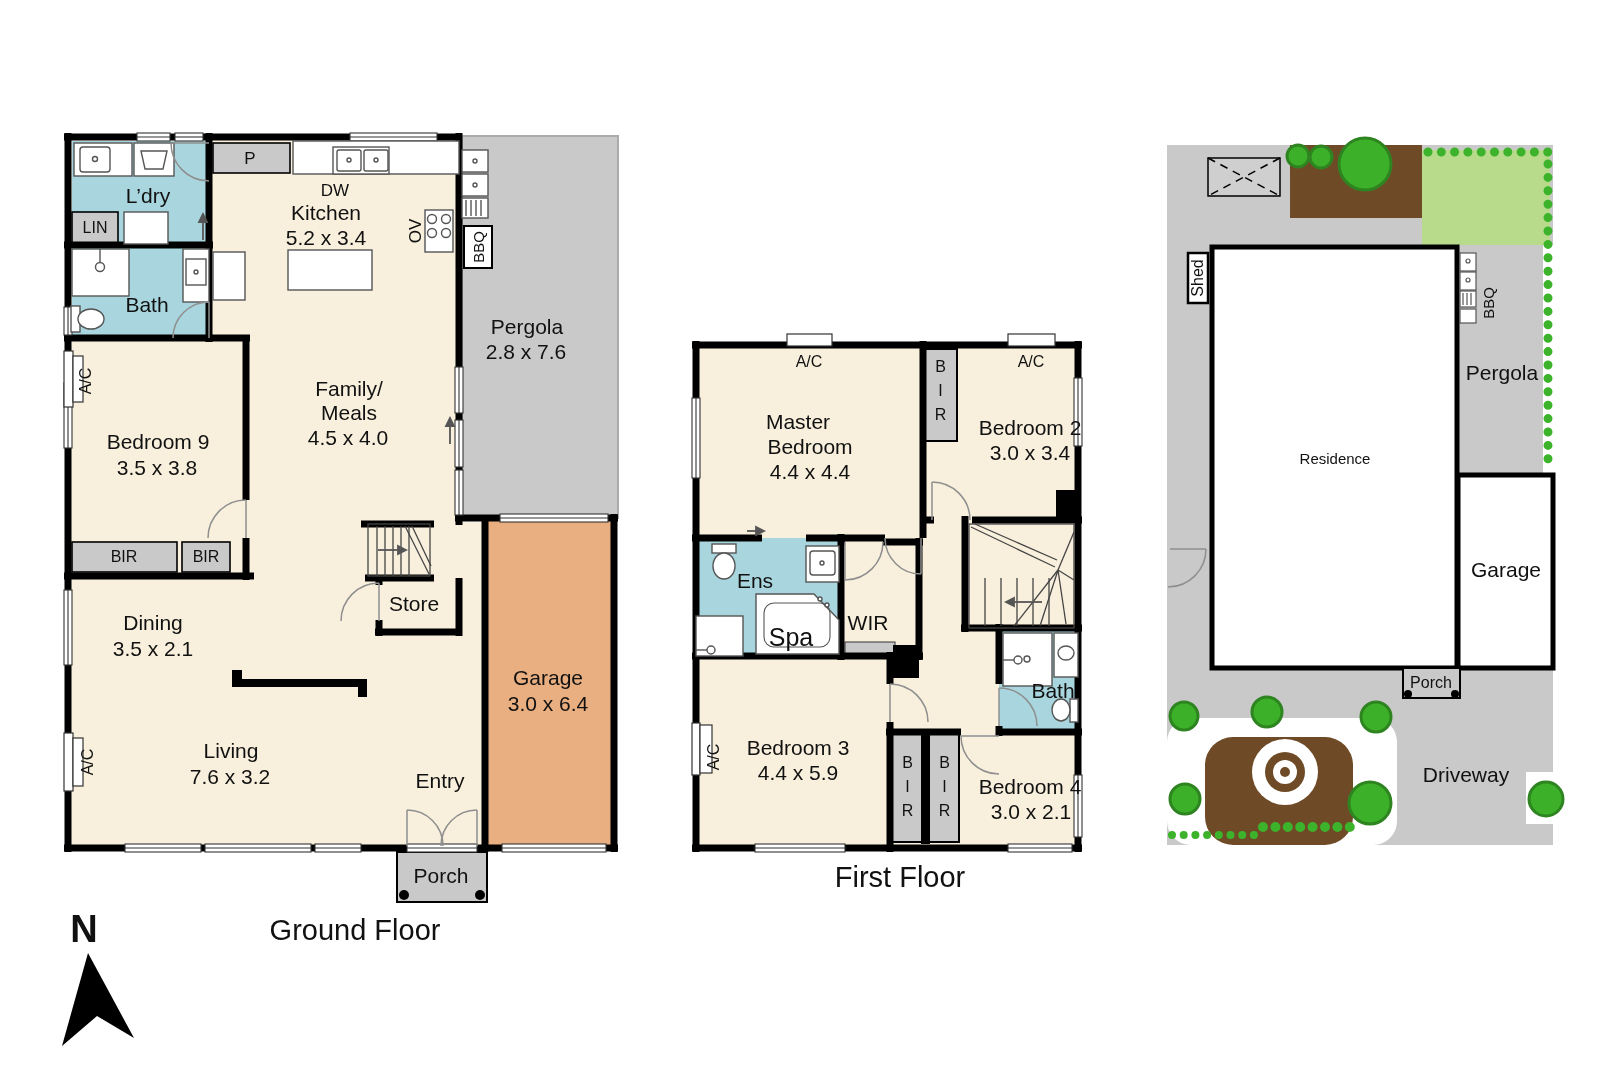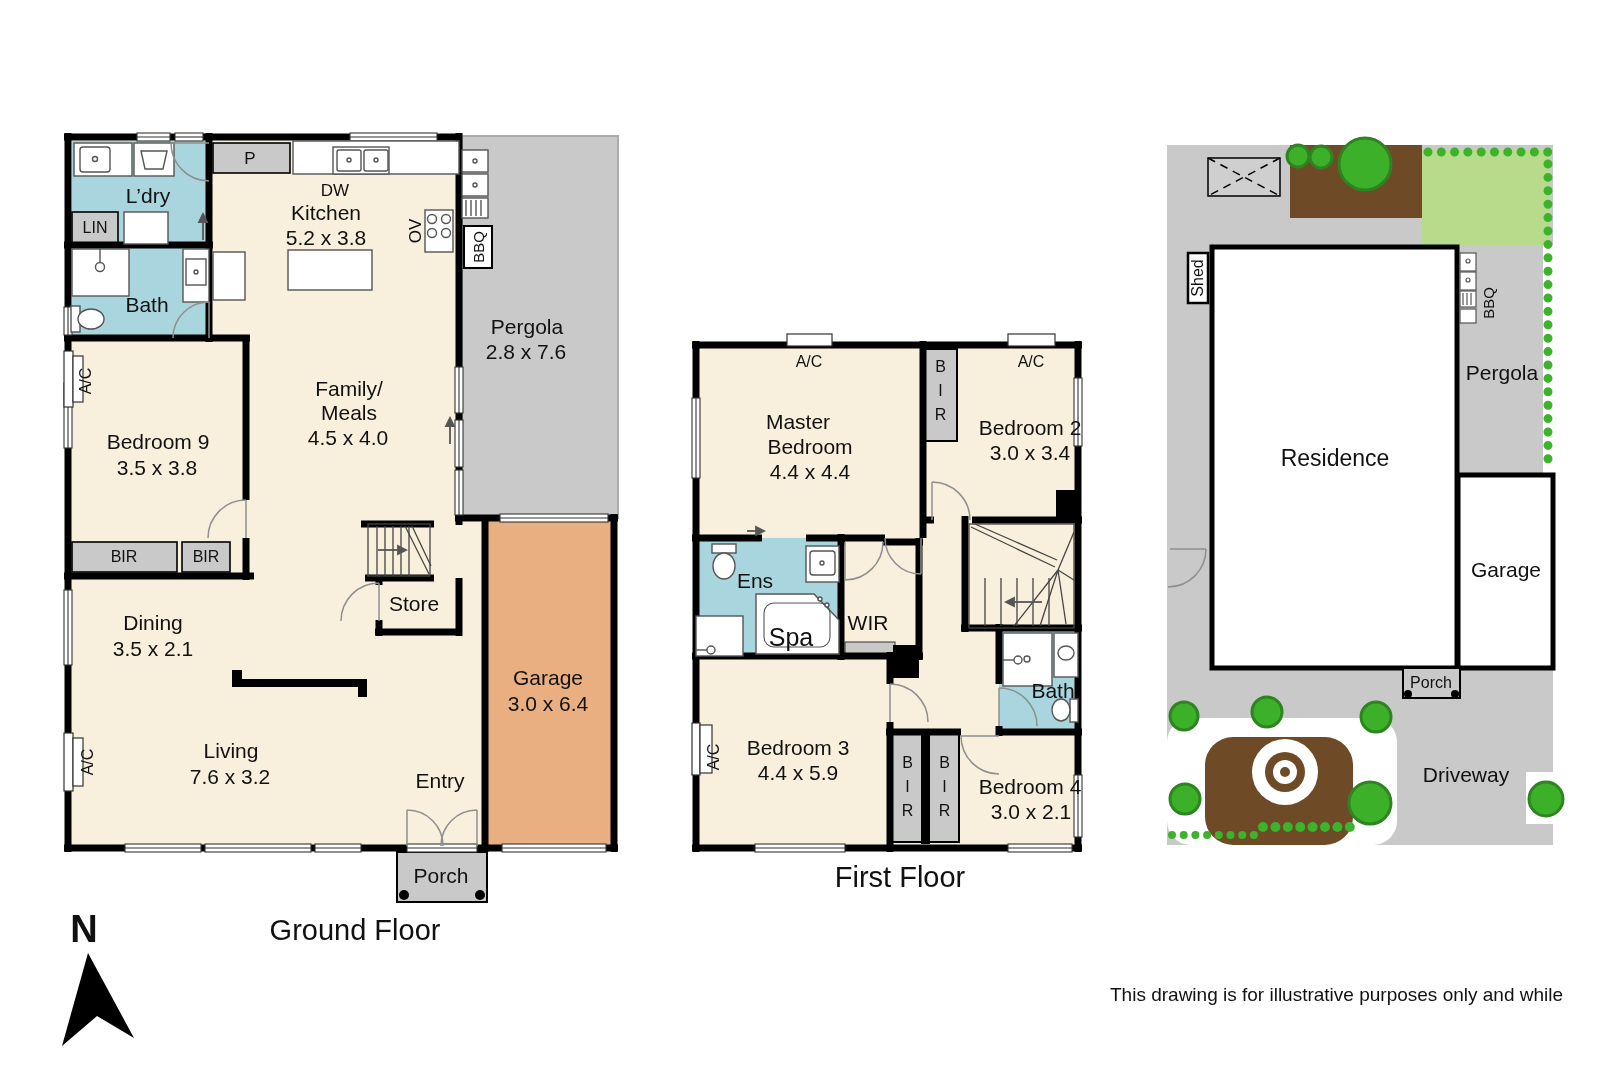--- a/index.html
+++ b/index.html
@@ -407,21 +407,21 @@
 <div class="lbl" style="left:148px;top:195px">L’dry</div>
 <div class="lbl small" style="left:95px;top:228px">LIN</div>
 <div class="lbl" style="left:147px;top:304px">Bath</div>
 <div class="lbl" style="left:158px;top:441px">Bedroom 9</div>
 <div class="lbl" style="left:157px;top:467px">3.5 x 3.8</div>
 <div class="lbl small" style="left:124px;top:557px">BIR</div>
 <div class="lbl small" style="left:206px;top:557px">BIR</div>
 <div class="lbl tag" style="left:250px;top:158px">P</div>
 <div class="lbl tag" style="left:335px;top:190px">DW</div>
 <div class="lbl" style="left:326px;top:212px">Kitchen</div>
-<div class="lbl" style="left:326px;top:237px">5.2 x 3.8</div>
+<div class="lbl" style="left:326px;top:237px">5.2 x 3.4</div>
 <div class="lbl rot tag" style="left:415px;top:231px">OV</div>
 <div class="lbl rot" style="left:478px;top:247px;font-size:15px">BBQ</div>
 <div class="lbl" style="left:349px;top:388px">Family/</div>
 <div class="lbl" style="left:349px;top:412px">Meals</div>
 <div class="lbl" style="left:348px;top:437px">4.5 x 4.0</div>
 <div class="lbl" style="left:527px;top:326px">Pergola</div>
 <div class="lbl" style="left:526px;top:351px">2.8 x 7.6</div>
 <div class="lbl" style="left:414px;top:603px">Store</div>
 <div class="lbl" style="left:548px;top:677px">Garage</div>
 <div class="lbl" style="left:548px;top:703px">3.0 x 6.4</div>
@@ -452,23 +452,22 @@
 <div class="lbl" style="left:798px;top:772px">4.4 x 5.9</div>
 <div class="lbl" style="left:1030px;top:786px">Bedroom 4</div>
 <div class="lbl" style="left:1031px;top:811px">3.0 x 2.1</div>
 <div class="lbl vstack small" style="left:907px;top:790px">BIR</div>
 <div class="lbl vstack small" style="left:944px;top:790px">BIR</div>
 <div class="lbl title" style="left:900px;top:877px">First Floor</div>
 
 <div class="lbl rot small" style="left:1198px;top:278px">Shed</div>
 <div class="lbl rot" style="left:1488px;top:303px;font-size:15px">BBQ</div>
 <div class="lbl" style="left:1502px;top:372px">Pergola</div>
-<div class="lbl" style="left:1335px;top:458px;font-size:23px">Residence</div>
+<div class="lbl" style="left:1335px;top:458px;font-size:15px">Residence</div>
 <div class="lbl" style="left:1506px;top:569px">Garage</div>
 <div class="lbl" style="left:1431px;top:683px;font-size:16px">Porch</div>
 <div class="lbl" style="left:1466px;top:774px">Driveway</div>
 
 <div class="lbl north-n" style="left:84px;top:929px">N</div>
 <div class="disclaimer">
-  <div>This drawing is for illustrative purposes only and while</div>
 </div>
 
 </div>
 
 </body></html>

